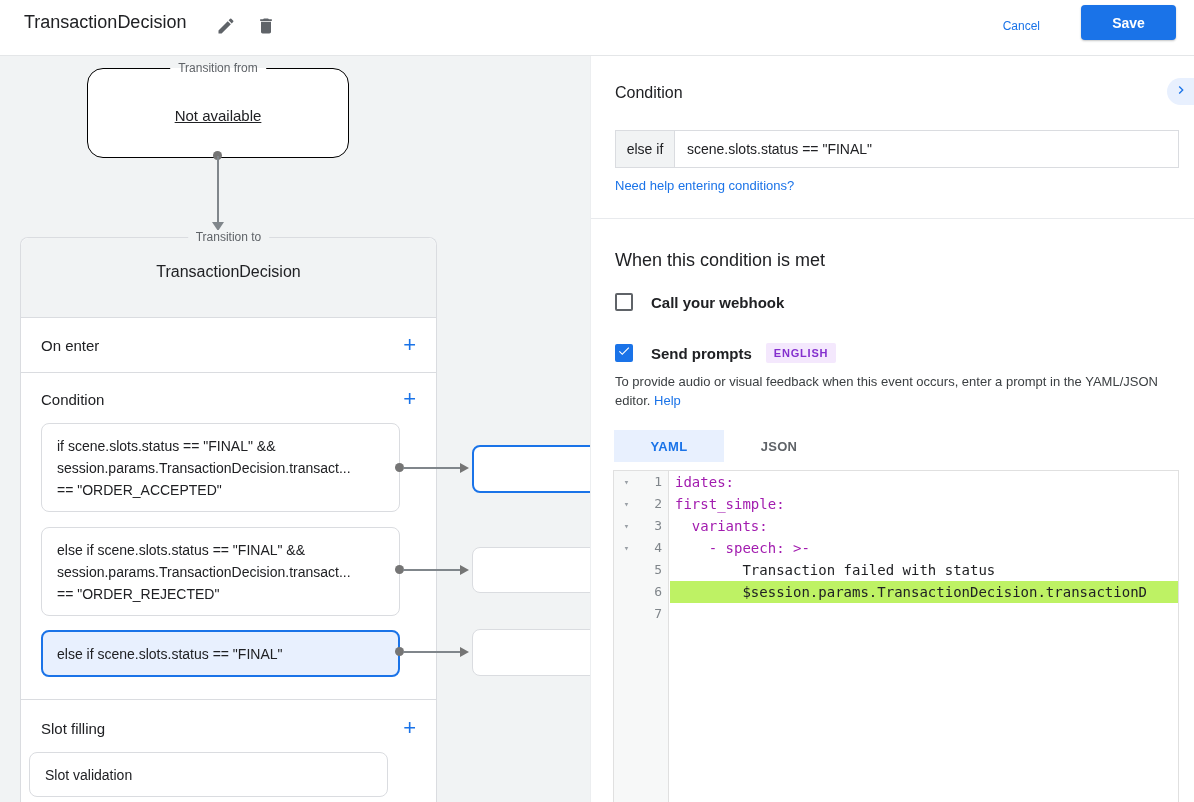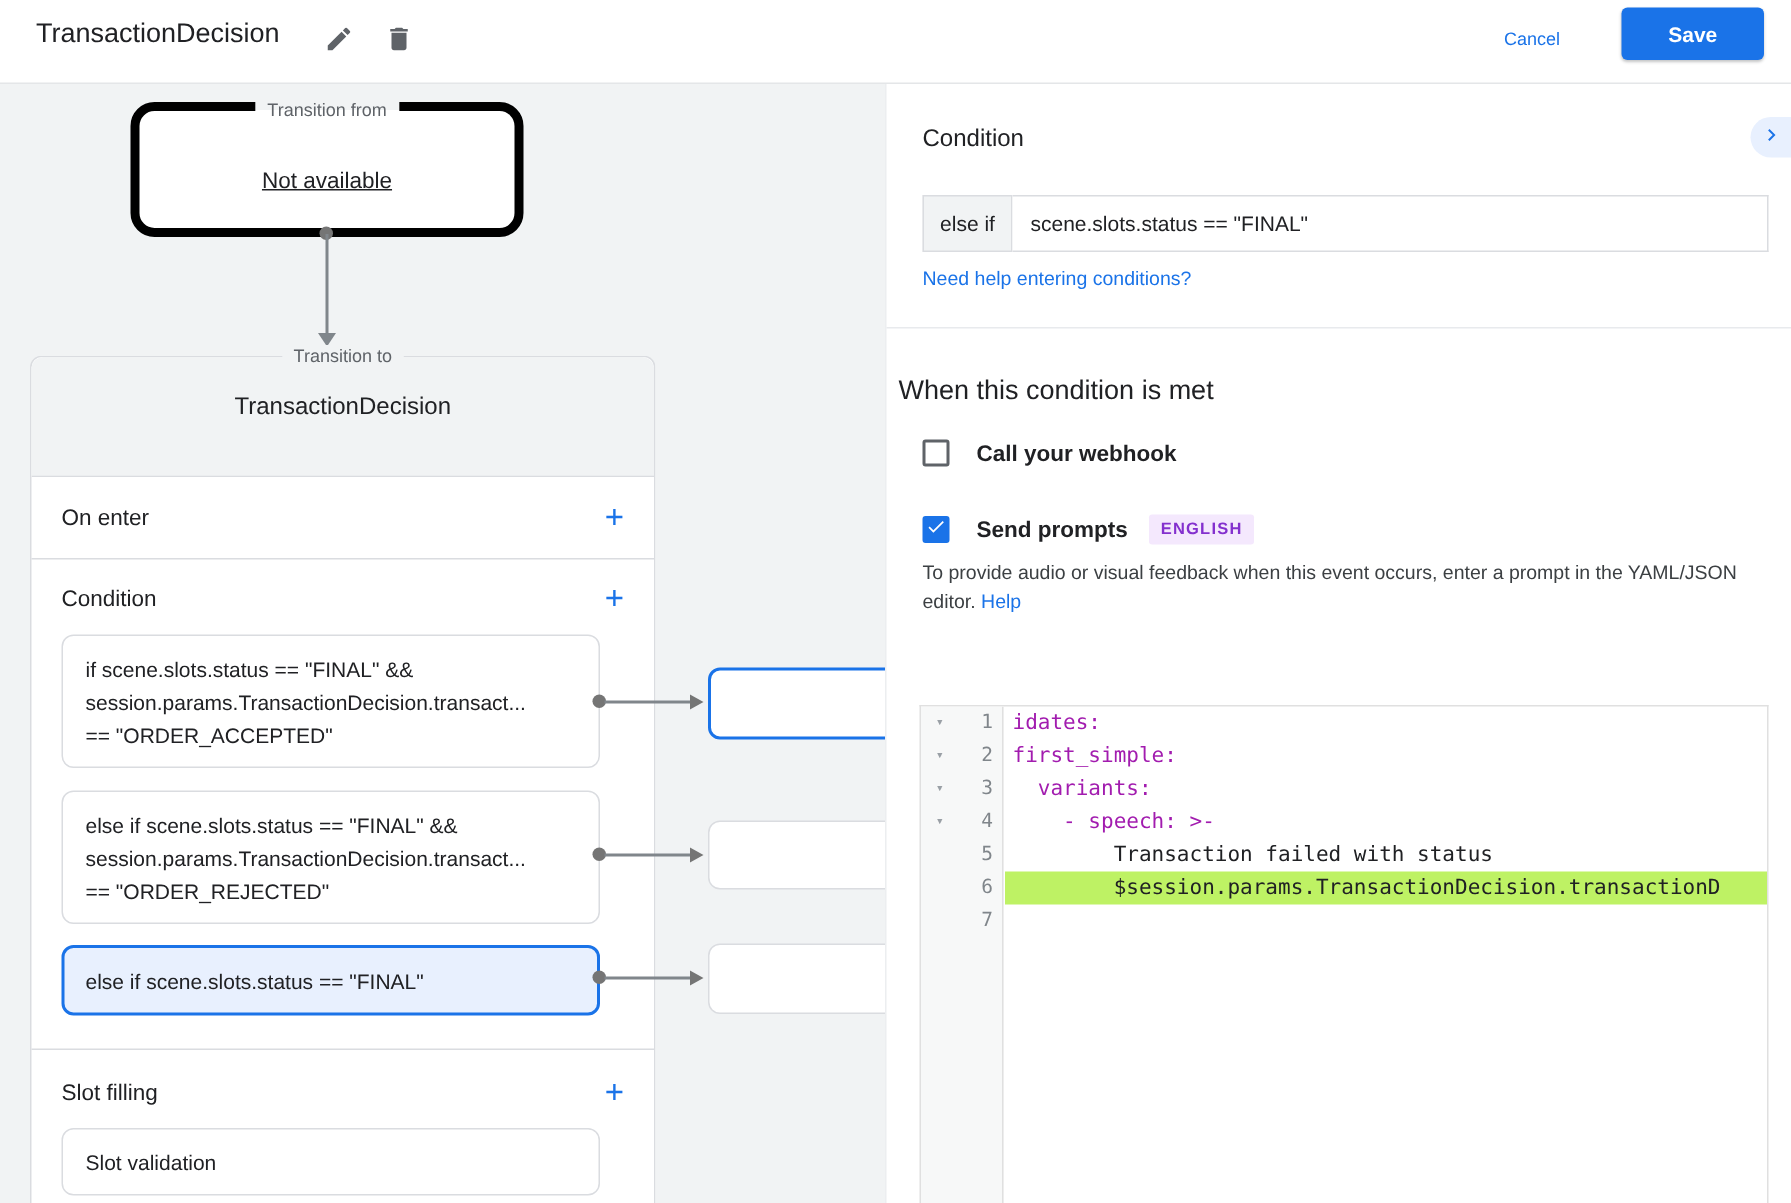--- a/index.html
+++ b/index.html
@@ -17,21 +17,21 @@
     font-family:"Liberation Sans",sans-serif; }
   .save-btn { position:absolute; right:18px; top:5px; width:95px; height:35px; background:#1a73e8;
     color:#fff; font-size:14px; font-weight:bold; border:none; border-radius:4px; cursor:pointer;
     box-shadow:0 1px 2px rgba(60,64,67,.3); font-family:"Liberation Sans",sans-serif; }
 
   
   .diagram { position:absolute; top:56px; left:0; width:590px; height:746px;
     background:#f1f3f4; overflow:hidden; }
 
   .from-box { position:absolute; left:87px; top:12px; width:262px; height:90px; background:#fff;
-    border:6px solid #000000; border-radius:16px; }
+    border:1px solid #000000; border-radius:16px; }
   .legend { position:absolute; top:-8px; left:50%; transform:translateX(-50%); font-size:12px;
     color:#5f6368; padding:0 8px; white-space:nowrap; }
   .legend.on-white { background:linear-gradient(to bottom,#f1f3f4 53%,#ffffff 53%); }
   .legend.on-gray { background:#f1f3f4; }
   .from-value { text-align:center; margin-top:38px; font-size:15px; color:#202124;text-decoration:underline; }
 
   .dot { position:absolute; width:9px; height:9px; border-radius:50%; background:#757575; }
   .vline { position:absolute; left:217px; top:100px; width:2px; height:66px; background:#80868b; }
   .arrow-down { position:absolute; left:212px; top:166px; width:0; height:0;
     border-left:6px solid transparent; border-right:6px solid transparent; border-top:9px solid #80868b; }
@@ -52,21 +52,21 @@
   .sec-condition { border-bottom:1px solid #dadce0; height:327px; }
   .sec-head { display:flex; align-items:center; justify-content:space-between; padding:15px 20px 13px 20px; }
   .cond-card { margin:0 19px 0 20px; width:359px; height:89px; border:1px solid #dadce0;
     border-radius:8px; background:#fff; padding:11px 15px; font-size:14px; line-height:22px;
     color:#202124; white-space:pre-line; cursor:pointer; }
   .cond-card.gap { margin-bottom:15px; }
   .cond-card.gap2 { margin-bottom:14px; }
   .cond-card.selected { height:47px; background:#e8f0fe; border:2px solid #1a73e8;
     display:flex; align-items:center; padding:0 14px; }
 
-  .slot-card { margin:0 19px 0 20px; width:359px; height:45px; border:1px solid #dadce0;
+  .slot-card { margin:0 19px 0 8px; width:359px; height:45px; border:1px solid #dadce0;
     border-radius:8px; background:#fff; display:flex; align-items:center; padding:0 15px;
     font-size:14px; color:#202124; cursor:pointer; }
 
   .target-box { position:absolute; background:#fff; border-radius:8px; }
   .target-box.blue { left:472px; top:389px; width:130px; height:48px; border:2px solid #1a73e8; }
   .target-box.g1 { left:472px; top:491px; width:130px; height:46px; border:1px solid #dadce0; }
   .target-box.g2 { left:472px; top:573px; width:130px; height:47px; border:1px solid #dadce0; }
 
   .hline { position:absolute; width:58px; height:2px; background:#80868b; }
   .arrow-right { position:absolute; width:0; height:0; border-top:5px solid transparent;
@@ -83,21 +83,21 @@
   .cond-row { position:absolute; left:24px; top:74px; width:564px; height:38px; display:flex; }
   .cond-prefix { width:60px; background:#f1f3f4; border:1px solid #dadce0; display:flex;
     align-items:center; justify-content:center; font-size:14px; color:#202124; }
   .cond-input { flex:1; border:1px solid #dadce0; border-left:none; padding:0 12px; font-size:14px;
     color:#202124; outline:none; background:#fff; font-family:"Liberation Sans",sans-serif; }
 
   .help-link { position:absolute; left:24px; top:122px; font-size:13px; color:#1a73e8;
     text-decoration:none; cursor:pointer; }
   .panel-divider { position:absolute; left:0; top:162px; width:604px; height:1px; background:#e8eaed; }
 
-  .when-title { position:absolute; left:8px; top:194px; font-size:18px; color:#202124; }
+  .when-title { position:absolute; left:24px; top:194px; font-size:18px; color:#202124; }
 
   .check-row { position:absolute; left:24px; display:flex; align-items:center; }
   .check-row.webhook { top:237px; }
   .check-row.prompts { top:287px; }
   .cb { width:18px; height:18px; border:2px solid #5f6368; border-radius:2px; background:#fff;
     cursor:pointer; flex:none; }
   .cb.checked { background:#1a73e8; border-color:#1a73e8; display:flex; align-items:center;
     justify-content:center; }
   .cb-label { margin-left:18px; font-size:15px; font-weight:bold; color:#202124; }
   .lang-badge { margin-left:14px; background:#f4e8fd; color:#8430ce; font-size:11px; font-weight:bold;
@@ -243,20 +243,24 @@
     </span>
     <span class="cb-label">Send prompts</span>
     <span class="lang-badge">ENGLISH</span>
   </div>
 
   <div class="desc">
     <span>To provide audio or visual feedback when this event occurs, enter a prompt in the YAML/JSON editor.</span>
     <a>Help</a>
   </div>
 
+  <div class="tabs">
+    <div class="tab active">YAML</div>
+    <div class="tab inactive">JSON</div>
+  </div>
 
   <div class="editor">
     <div class="gutter-bg"></div>
 
     <div class="code-line">
       <span class="fold">▾</span>
       <span class="lnum">1</span>
       <span class="codearea key">idates:</span>
     </div>
     <div class="code-line">

